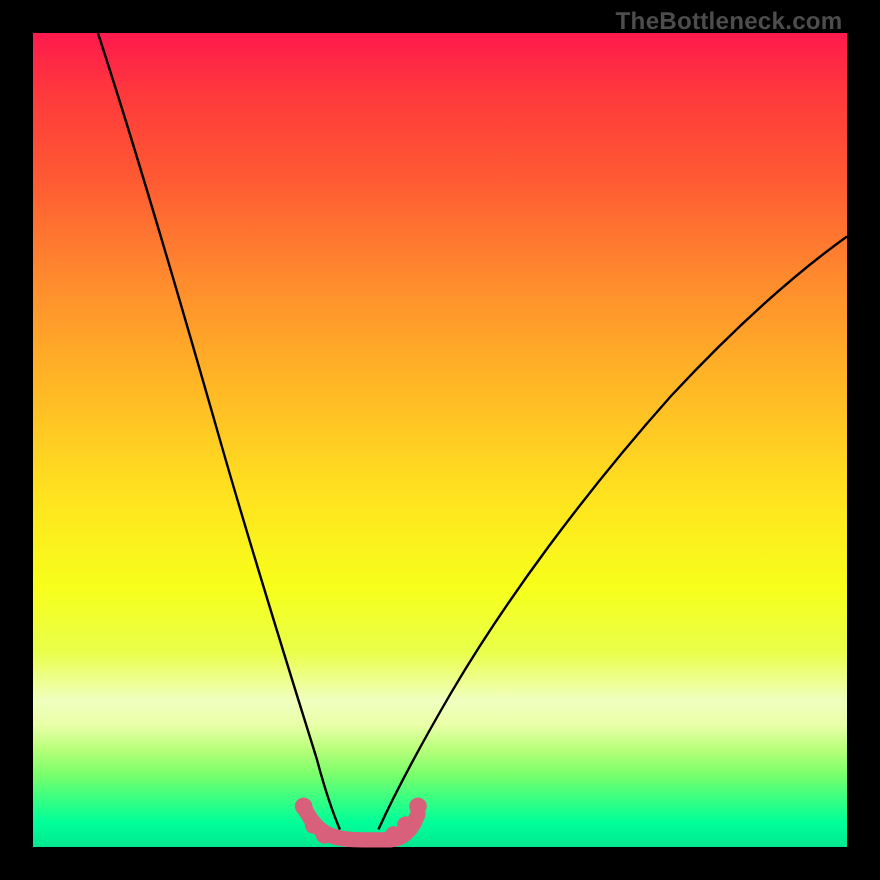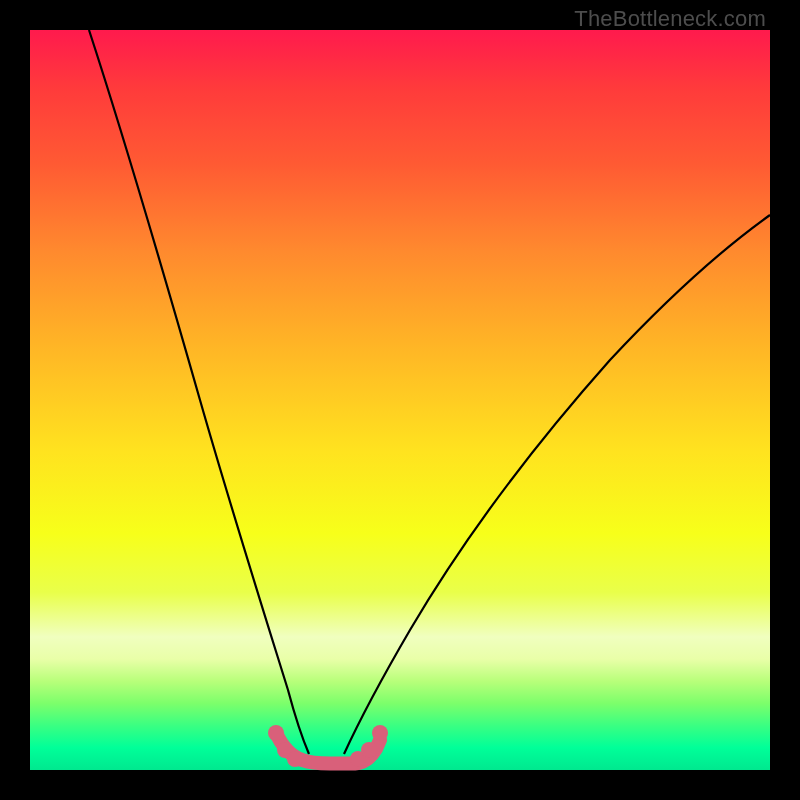--- a/index.html
+++ b/index.html
@@ -42,21 +42,21 @@
       #00ff99 97%,
       #00e88f 100%
     );
   }
   .attribution {
     position: absolute;
     top: 6px;
     right: 34px;
     color: #4d4d4d;
     font-size: 22px;
-    font-weight: 400;
+    font-weight: 700;
     letter-spacing: 0.2px;
   }
   svg.curves {
     position: absolute;
     left: 0;
     top: 0;
     width: 740px;
     height: 740px;
     overflow: visible;
   }

